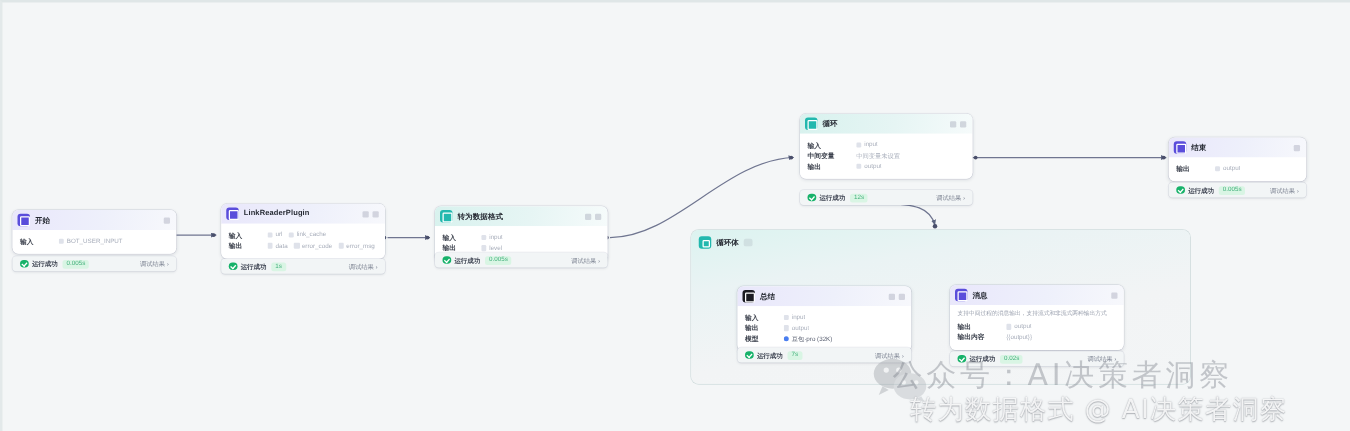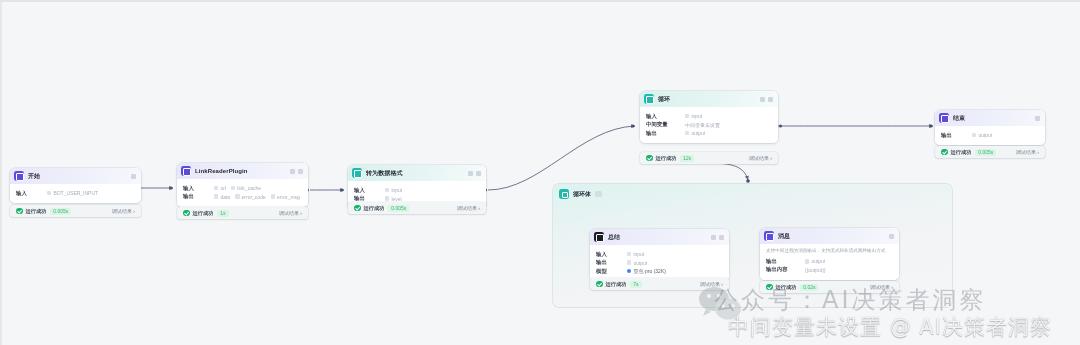--- a/index.html
+++ b/index.html
@@ -488,15 +488,15 @@
     <ellipse cx="17" cy="14" rx="15" ry="12" fill="#8d9298"></ellipse>
     <path d="M9,24 L6,31 L14,27 z" fill="#8d9298"></path>
     <ellipse cx="31" cy="24" rx="13" ry="10.5" fill="#a7acb2"></ellipse>
     <path d="M40,32 L43,37 L36,34 z" fill="#a7acb2"></path>
     <circle cx="12" cy="11" r="2.1" fill="#f0f1f2"></circle>
     <circle cx="22" cy="11" r="2.1" fill="#f0f1f2"></circle>
     <circle cx="26" cy="21" r="1.8" fill="#f0f1f2"></circle>
     <circle cx="36" cy="21" r="1.8" fill="#f0f1f2"></circle>
   </svg>
   <div class="wm" id="wm-gray">公众号：AI决策者洞察</div>
-  <div class="wm" id="wm-white">中间变量未设置 @ AI决策者洞察</div>
+  <div class="wm" id="wm-white">转为数据格式 @ AI决策者洞察</div>
 
 </div>
 
 </body></html>

